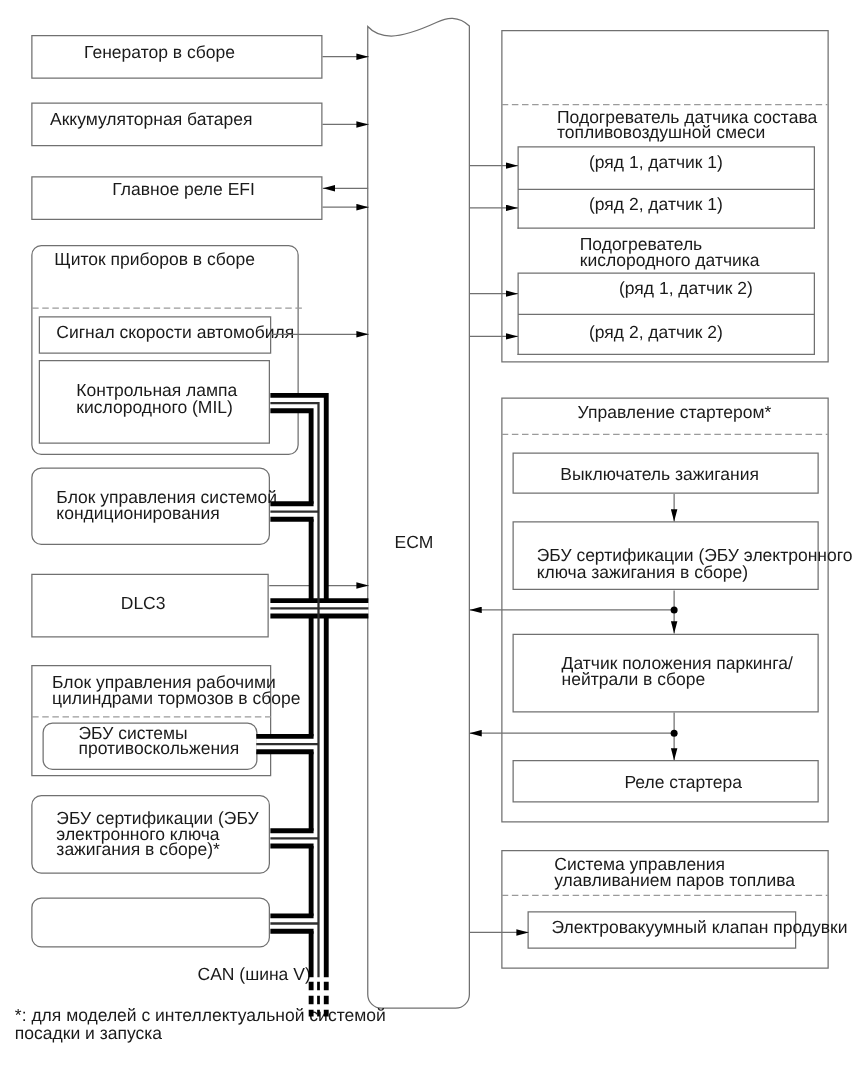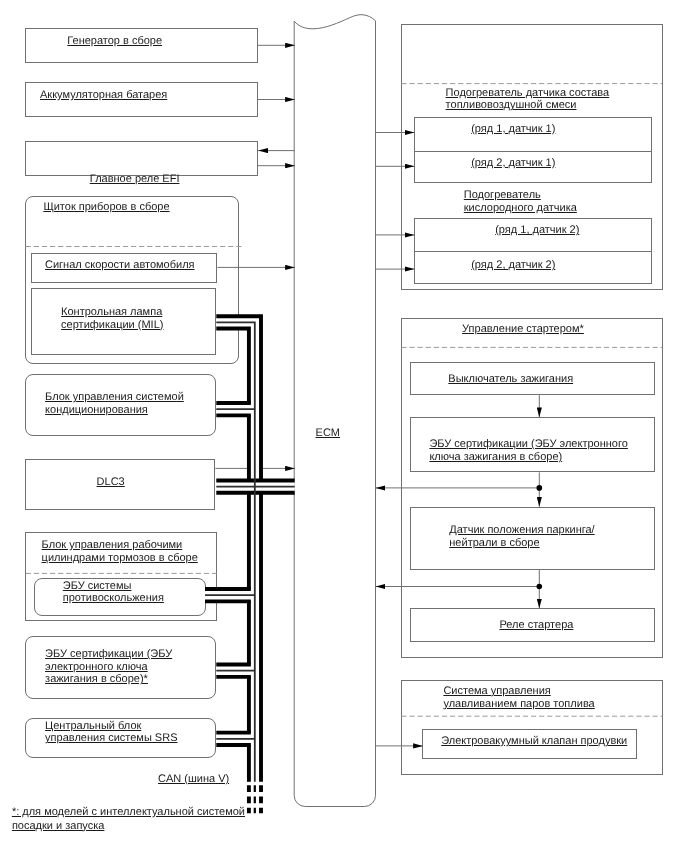--- a/index.html
+++ b/index.html
@@ -2,47 +2,47 @@
 <html><head>
 <meta charset="utf-8">
 <style>
   html,body{margin:0;padding:0;background:#ffffff;}
   body{width:688px;height:852px;position:relative;overflow:hidden;
        font-family:"Liberation Sans",sans-serif;color:#000;
        -webkit-font-smoothing:antialiased;text-rendering:geometricPrecision;}
   #stage{position:absolute;left:0;top:0;width:688px;height:852px;}
   .box{position:absolute;border:1px solid #707070;background:#fff;box-sizing:border-box;}
   .rbox{border-radius:8px;}
-  .lbl{position:absolute;font-size:11px;line-height:12.8px;color:#1a1a1a;white-space:pre;text-decoration:underline;}
+  .lbl{position:absolute;font-size:14px;line-height:12.8px;color:#1a1a1a;white-space:pre;}
   svg.ov{position:absolute;left:0;top:0;width:688px;height:852px;overflow:visible;pointer-events:none;}
 </style>
 </head>
 <body>
 
 <div id="stage">
   <svg class="ov" viewBox="0 0 688 852">
     <path d="M294.2,21.2 C299,26.5 304.5,28.8 313,28.8 C325,28.8 339,22.6 349.5,17.8 C354,15.7 358,14.5 362,14.7 C367.5,15 372,17.4 375.5,20.8 L375.5,795.5 A11,11 0 0 1 364.5,806.5 L305.2,806.5 A11,11 0 0 1 294.2,795.5 Z" fill="#fff" stroke="#707070" stroke-width="1"></path>
   </svg>
 
   <div class="box" style="left:25px;top:28px;width:233px;height:35px;"></div>
   <div class="lbl" style="left:67.3px;top:34.7px;">Генератор в сборе</div>
 
   <div class="box" style="left:25px;top:82px;width:233px;height:35px;"></div>
   <div class="lbl" style="left:40px;top:89.1px;">Аккумуляторная батарея</div>
 
   <div class="box" style="left:25px;top:141px;width:233px;height:35px;"></div>
-  <div class="lbl" style="left:89.8px;top:145.1px;margin-top:28px;">Главное реле EFI</div>
+  <div class="lbl" style="left:89.8px;top:145.1px;">Главное реле EFI</div>
 
   <div class="box rbox" style="left:25.4px;top:196.1px;width:213.8px;height:167.8px;"></div>
   <div class="lbl" style="left:43.4px;top:201.4px;">Щиток приборов в сборе</div>
   <div class="box" style="left:31.4px;top:252.6px;width:185.3px;height:30.8px;"></div>
   <div class="lbl" style="left:45px;top:259px;text-align:right;">Сигнал скорости автомобиля</div>
   <div class="box" style="left:31.4px;top:287.8px;width:185px;height:66.9px;"></div>
   <div class="lbl" style="left:61.1px;top:305.8px;">Контрольная лампа
-сертификации (MIL)</div>
+кислородного (MIL)</div>
 
   <div class="box rbox" style="left:25.4px;top:374.4px;width:190.2px;height:61.5px;"></div>
   <div class="lbl" style="left:45.1px;top:391px;">Блок управления системой
 кондиционирования</div>
 
   <div class="box" style="left:25.2px;top:458.8px;width:189.9px;height:51.5px;"></div>
   <div class="lbl" style="left:96.6px;top:476.3px;text-align:right;">DLC3</div>
 
   <div class="box" style="left:25.2px;top:532px;width:192px;height:88.5px;"></div>
   <div class="lbl" style="left:41.6px;top:539px;">Блок управления рабочими
@@ -50,22 +50,20 @@
   <div class="box rbox" style="left:33.5px;top:577.5px;width:172px;height:38.5px;"></div>
   <div class="lbl" style="left:62.8px;top:579.5px;">ЭБУ системы
 противоскольжения</div>
 
   <div class="box rbox" style="left:25.4px;top:635.9px;width:190.7px;height:63.5px;"></div>
   <div class="lbl" style="left:45.1px;top:647.9px;">ЭБУ сертификации (ЭБУ
 электронного ключа
 зажигания в сборе)*</div>
 
   <div class="box rbox" style="left:25.4px;top:718.4px;width:190.7px;height:39.3px;"></div>
-  <div class="lbl" style="left:45.1px;top:719.6px;">Центральный блок
-управления системы SRS</div>
 
   <div class="lbl" style="left:315.6px;top:427.3px;">ECM</div>
   <div class="lbl" style="left:158px;top:773.1px;">CAN (шина V)</div>
   <div class="lbl" style="left:11.9px;top:806px;line-height:13.6px;">*: для моделей с интеллектуальной системой
 посадки и запуска</div>
 
   <div class="box" style="left:400.9px;top:23.7px;width:261.7px;height:266px;"></div>
   <div class="lbl" style="left:445.6px;top:86.7px;">Подогреватель датчика состава
 топливовоздушной смеси</div>
   <div class="box" style="left:413.9px;top:116.8px;width:237.7px;height:35px;"></div>

